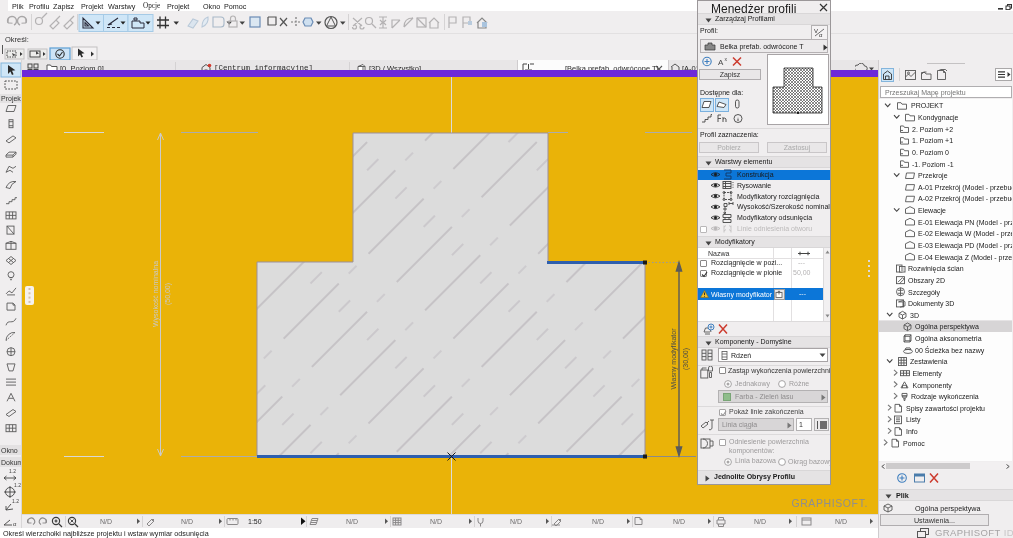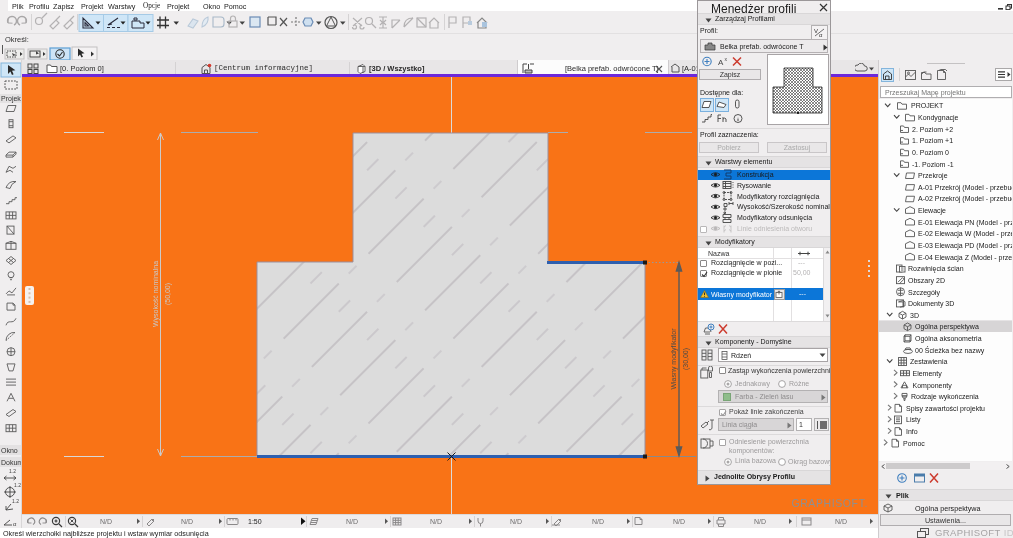--- a/index.html
+++ b/index.html
@@ -123,21 +123,21 @@
     <rect x="30" y="17" width="10" height="6" fill="none" stroke="#444"></rect>
     <path d="M36 17 l3 2.5 l-3 1 z" fill="#444"></path>
     <path d="M43 18 l2.5 2 l-2.5 2" fill="#333"></path>
     <circle cx="60" cy="20" r="4.2" fill="none" stroke="#2a2a2a" stroke-width="1.1"></circle>
     <path d="M57.5 20 l2 2 l3 -4" fill="none" stroke="#2a2a2a" stroke-width="1.1"></path>
     <path d="M78 14.5 l0 8 l2 -2 l1.5 3 l1.5 -0.8 l-1.5 -3 l3 -0.5 z" fill="#2a2a2a"></path>
     <path d="M91 17.5 l3 2.5 l-3 2.5" fill="#333"></path>
   </svg>
 </div>
 
-<div class="abs" id="tabbar" style="left:22px;top:60px;width:856px;height:17px;background:#e8e6e7;border-bottom:3px solid #6d28d9;font-size:7.5px;color:#2a2a2a;">
+<div class="abs" id="tabbar" style="left:22px;top:60px;width:856px;height:17px;background:#e8e6e7;border-bottom:7px solid #6d28d9;font-size:7.5px;color:#2a2a2a;">
   <svg class="abs" style="left:5px;top:3px;" width="15" height="11" viewBox="0 0 15 11">
     <g fill="none" stroke="#444" stroke-width="1">
       <rect x="1" y="1" width="4" height="4"></rect>
         <rect x="7" y="1" width="4" height="4"></rect>
       <rect x="1" y="6.5" width="4" height="4"></rect>
         <rect x="7" y="6.5" width="4" height="4"></rect>
     </g>
   </svg>
   <div class="abs" style="left:153px;top:2px;width:1px;height:13px;background:#d4d2d3;"></div>
   <div class="abs" style="left:327px;top:2px;width:1px;height:13px;background:#d4d2d3;"></div>
@@ -148,21 +148,21 @@
   <span class="abs" style="left:38px;top:4px;">[0. Poziom 0]</span>
   <svg class="abs" style="left:178px;top:2.5px;" width="12" height="12" viewBox="0 0 12 12">
     <path d="M2 10.5 L2 4.5 L6 1.5 L10 4.5 L10 10.5 Z" fill="none" stroke="#555"></path>
     <path d="M4.5 10.5 l0 -3.5 l3 0 l0 3.5" fill="none" stroke="#555"></path>
     <circle cx="9.5" cy="2.5" r="1.8" fill="#d33a2e"></circle>
   </svg>
   <span class="abs" style="left:192px;top:4px;font-family:Liberation Mono, monospace;">[Centrum informacyjne]</span>
   <svg class="abs" style="left:333px;top:2.5px;" width="12" height="12" viewBox="0 0 12 12">
     <path d="M3 3.5 L8 1.5 L10 3.5 L10 8.5 L5 10.5 L3 8.5 Z M3 3.5 L8 3.5 L8 10 M8 3.5 L10 3.5" fill="#fff" stroke="#555" stroke-width="0.9"></path>
   </svg>
-  <span class="abs" style="left:347px;top:4px;font-weight:bold;">[3D / Wszystko]</span>
+  <span class="abs" style="left:347px;top:4px;">[3D / Wszystko]</span>
   <svg class="abs" style="left:500px;top:3px;" width="13" height="11" viewBox="0 0 13 11">
     <path d="M1 10 L1 1 L5 1 M8 1 L12 1 M6.5 1 L6.5 6" fill="none" stroke="#444"></path>
     <path d="M3 10 l7 0 l0 -3 l-7 0 z" fill="#bbb" stroke="#444"></path>
   </svg>
   <span class="abs" style="left:515px;top:4px;padding-left:28px;">[Belka prefab. odwrócone T]</span>
   <svg class="abs" style="left:633px;top:5px;" width="8" height="8" viewBox="0 0 8 8">
     <path d="M1 1 L7 7 M7 1 L1 7" stroke="#555" stroke-width="1.1"></path>
   </svg>
   <span class="abs" style="left:660px;top:4px;">[A-01</span>
   <svg class="abs" style="left:648px;top:3px;" width="11" height="11" viewBox="0 0 11 11">
@@ -283,21 +283,21 @@
         <path d="M10 426 v12 M4 432 h12"></path>
     <text x="14" y="427" font-size="5" fill="#444" stroke="none">1.2</text>
     <path d="M6 450 l5 -6 M6 450 l7 -1 M6 450 l0 -4"></path>
     <text x="12" y="443" font-size="5" fill="#444" stroke="none">1.2</text>
     <path d="M4 465 l6 -5 M4 465 l8 0"></path>
     <text x="13" y="466" font-size="6" fill="#444" stroke="none">α</text>
   </g>
 </svg>
 </div>
 
-<div class="abs" id="canvas" style="left:22px;top:77px;width:856px;height:437px;background:#f97316;">
+<div class="abs" id="canvas" style="left:22px;top:77px;width:856px;height:437px;background:#eab308;">
 <svg width="856" height="437" viewBox="0 0 856 437">
   <defs>
     <pattern id="hatch" patternUnits="userSpaceOnUse" width="120" height="40" patternTransform="rotate(-45 0 0)">
       <line x1="0" y1="10" x2="78" y2="10" stroke="#aaa4ac" stroke-width="0.9"></line>
       <line x1="92" y1="10" x2="103" y2="10" stroke="#bbb5bd" stroke-width="0.9"></line>
       <line x1="58" y1="30" x2="74" y2="30" stroke="#b6b0b8" stroke-width="0.9"></line>
     </pattern>
     <clipPath id="profclip">
       <path d="M331 56 L526 56 L526 185 L623 185 L623 379 L235 379 L235 185 L331 185 Z"></path>
     </clipPath>
@@ -605,21 +605,21 @@
   <div class="abs" style="left:0;top:429px;width:134px;height:12px;background:#e5e3e4;border-top:1px solid #d9d7d8;border-bottom:1px solid #d9d7d8;">
     <svg class="abs" style="left:6px;top:3.5px;" width="7" height="5">
         <path d="M0.5 0.5 L6.5 0.5 L3.5 4.5 Z" fill="#444"></path>
       </svg>
     <span class="abs" style="left:17px;top:1px;font-weight:bold;">Plik</span>
   </div>
   <svg class="abs" style="left:4px;top:443px;" width="10" height="10" viewBox="0 0 10 10">
       <path d="M1 3 L5 1 L9 3 L9 7 L5 9 L1 7 Z M1 3 L5 5 L9 3 M5 5 V9" fill="none" stroke="#555" stroke-width="0.9"></path>
     </svg>
   <span class="abs" style="left:36px;top:443.5px;">Ogólna perspektywa</span>
-  <div class="abs" style="left:1px;top:454px;width:131px;height:12px;background:#e9e7e8;border:1px solid #b0adaf;text-align:center;">
+  <div class="abs" style="left:1px;top:454px;width:109px;height:12px;background:#e9e7e8;border:1px solid #b0adaf;text-align:center;">
     <span style="position:relative;top:1px;color:#333;">Ustawienia...</span>
   </div>
   <svg class="abs" style="left:38px;top:468px;" width="12" height="10" viewBox="0 0 12 10">
     <rect x="3.5" y="0.5" width="8" height="6" fill="none" stroke="#555" stroke-width="1"></rect>
     <rect x="0.5" y="3.5" width="8" height="6" fill="#f0eeef" stroke="#555" stroke-width="1"></rect>
   </svg>
   <span class="abs" style="left:56px;top:467px;font-size:9.5px;letter-spacing:0.4px;color:#a6a4a5;">GRAPHISOFT <span style="color:#c8c6c7;margin-top:13px;">ID</span></span>
 </div>
 
 <div class="abs" id="dialog" style="left:697px;top:0px;width:134px;height:485px;background:#f0eeef;border:1px solid #9b9799;font-size:7px;color:#1a1a1a;">

